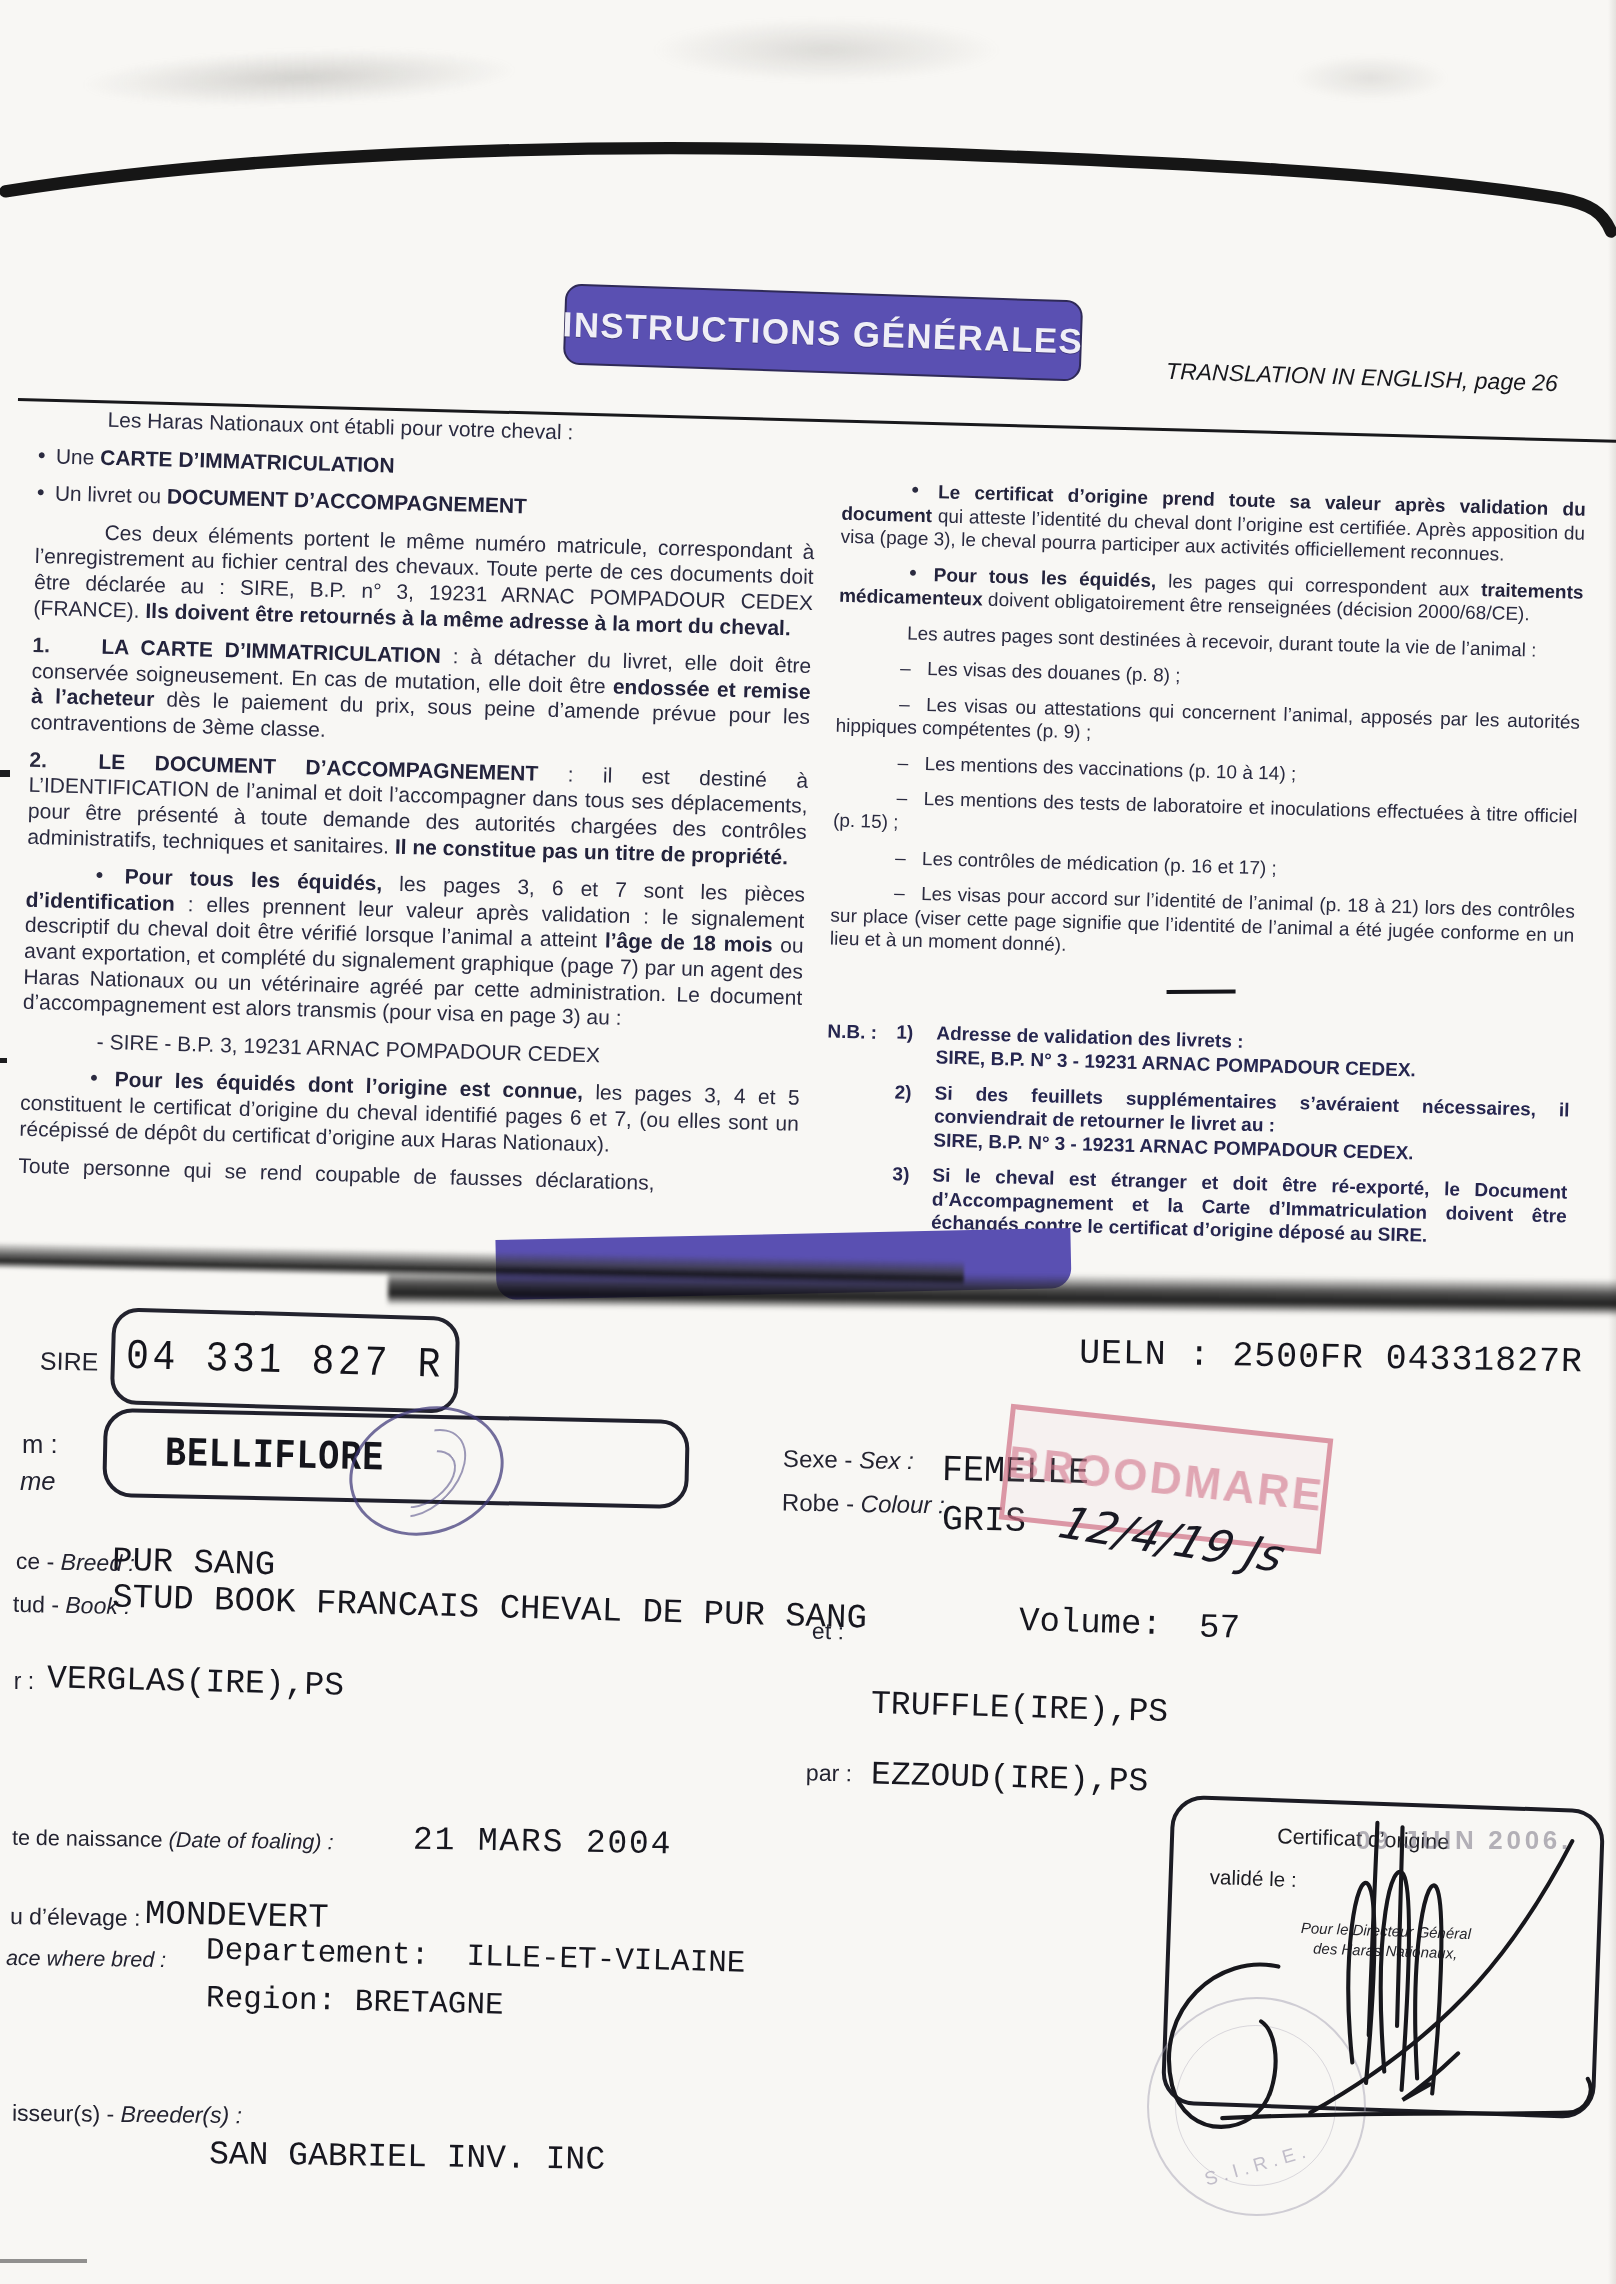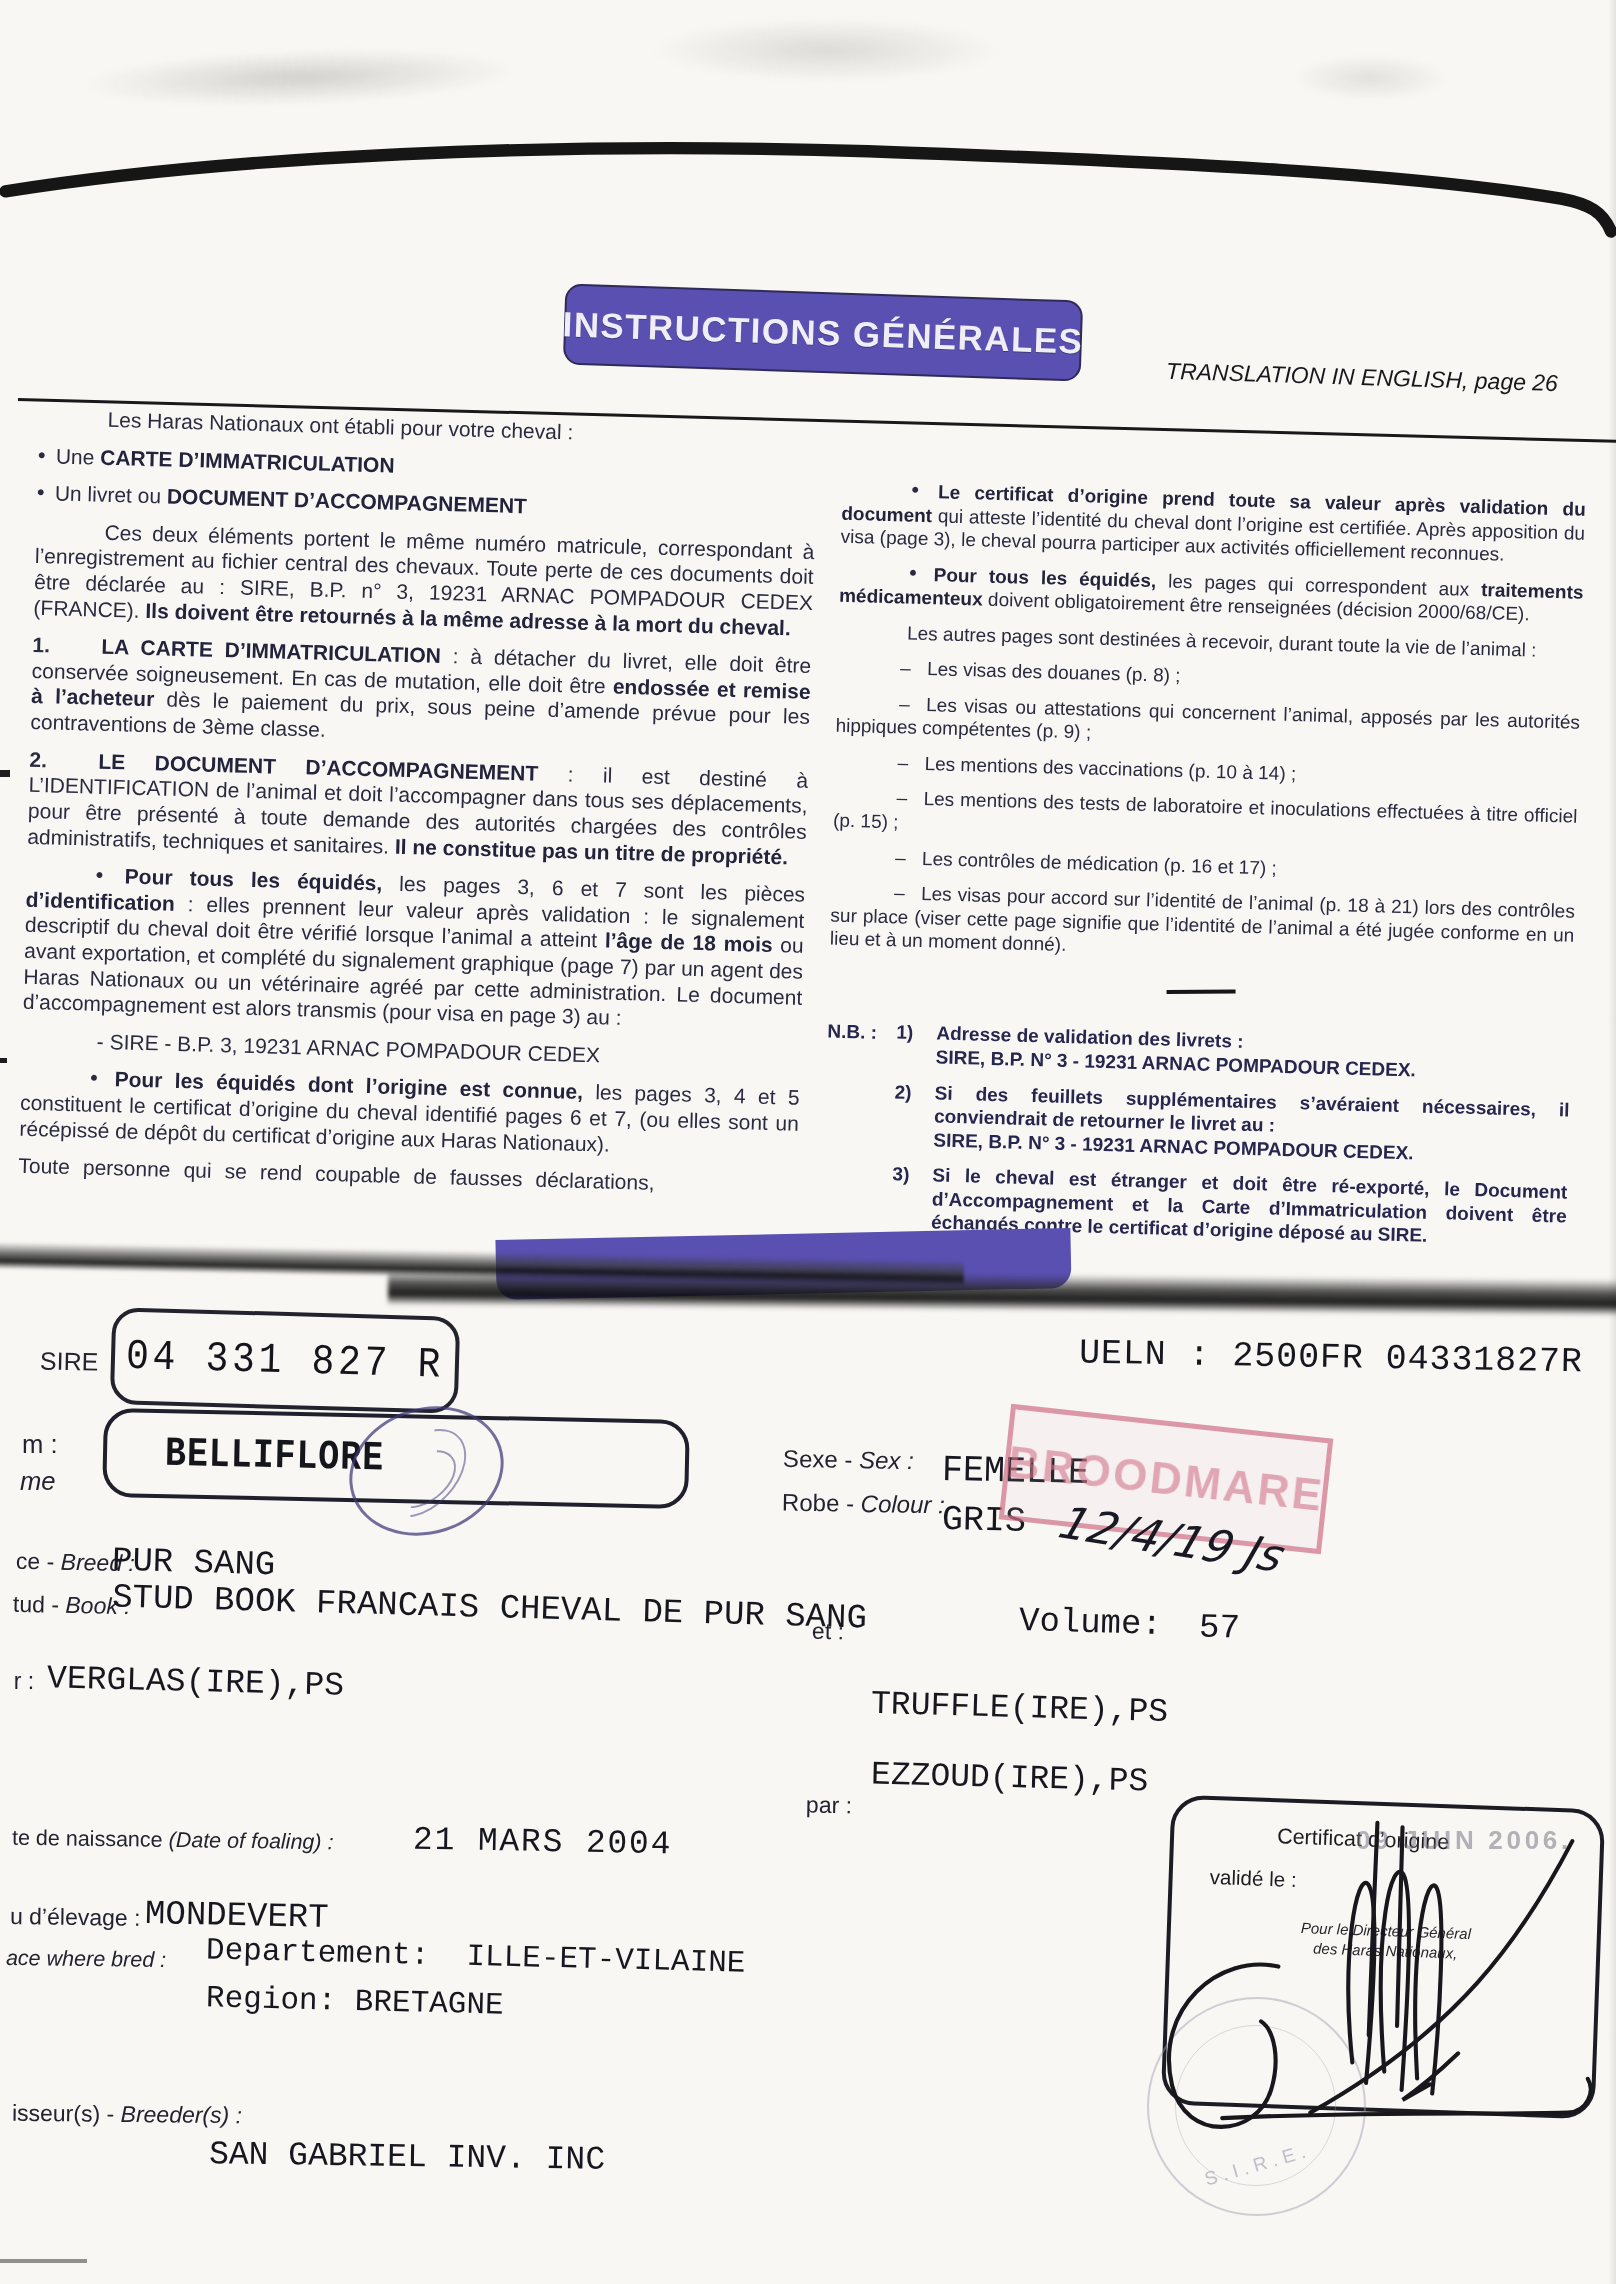--- a/index.html
+++ b/index.html
@@ -192,21 +192,21 @@
   <div class="mono" style="left:112px;top:1544px;font-size:34px;transform:rotate(1.6deg);">PUR SANG</div>
   <div class="lab" style="left:12.8px;top:1592px;font-size:23px;transform:rotate(1.2deg);"><span>tud - </span><span class="it">Book :</span></div>
   <div class="mono" style="left:112px;top:1589px;font-size:34px;transform:rotate(1.6deg);">STUD BOOK FRANCAIS CHEVAL DE PUR SANG</div>
   <div class="mono" style="left:1019px;top:1604px;font-size:34px;transform:rotate(1.6deg);">Volume:</div>
   <div class="mono" style="left:1199px;top:1609px;font-size:34px;transform:rotate(1.6deg);">57</div>
 
   <div class="lab" style="left:13.7px;top:1668px;font-size:23px;">r :</div>
   <div class="mono" style="left:47px;top:1664px;font-size:33px;transform:rotate(1.4deg);">VERGLAS(IRE),PS</div>
   <div class="lab" style="left:812px;top:1618px;font-size:23px;transform:rotate(1deg);">et :</div>
   <div class="mono" style="left:871px;top:1690px;font-size:33px;transform:rotate(1.6deg);">TRUFFLE(IRE),PS</div>
-  <div class="lab" style="left:806px;top:1760px;font-size:23px;transform:rotate(1deg);margin-top:32px;">par :</div>
+  <div class="lab" style="left:806px;top:1760px;font-size:23px;transform:rotate(1deg);">par :</div>
   <div class="mono" style="left:871px;top:1760px;font-size:33px;transform:rotate(1.4deg);">EZZOUD(IRE),PS</div>
 
   <div class="lab" style="left:12px;top:1828px;font-size:21.5px;transform:rotate(.8deg);"><span>te de naissance </span><span class="it">(Date of foaling) :</span></div>
   <div class="mono" style="left:413px;top:1824px;font-size:33px;letter-spacing:1.8px;transform:rotate(1deg);">21 MARS 2004</div>
 
   <div class="lab" style="left:10px;top:1904px;font-size:23px;transform:rotate(.8deg);">u d’élevage :</div>
   <div class="mono" style="left:145px;top:1897px;font-size:34px;transform:rotate(1.2deg);">MONDEVERT</div>
   <div class="lab it" style="left:6.4px;top:1947px;font-size:21.5px;transform:rotate(.8deg);">ace where bred :</div>
   <div class="mono" style="left:206px;top:1939px;font-size:31px;transform:rotate(1.4deg);">Departement:  ILLE-ET-VILAINE</div>
   <div class="mono" style="left:206px;top:1984px;font-size:31px;transform:rotate(1.4deg);">Region: BRETAGNE</div>

